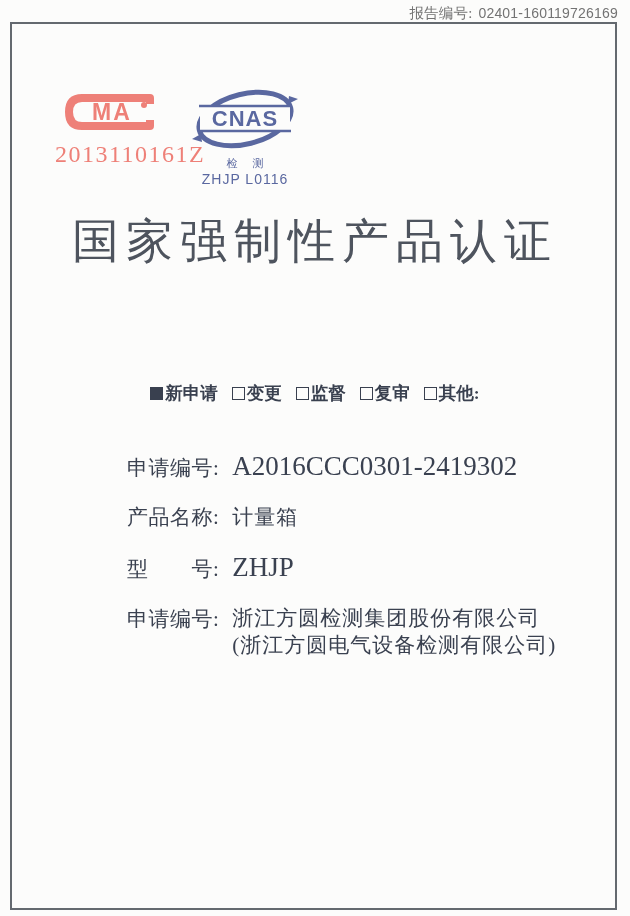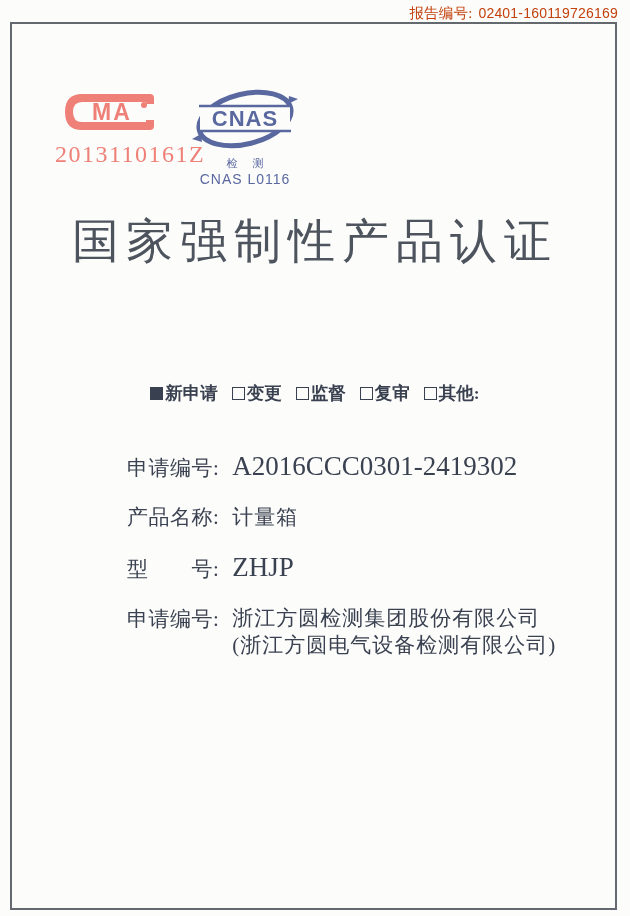--- a/index.html
+++ b/index.html
@@ -4,21 +4,21 @@
 <style>
   html,body { margin:0; padding:0; background:#e8e8e6; }
   .page {
     position:relative; width:630px; height:916px; margin:0 auto;
     background:#fcfcfb; overflow:hidden;
     font-family:"Liberation Serif","DejaVu Serif",serif;
     color:var(--ink,#3d4452);
   }
   .report-no {
     position:absolute; top:4px; right:12px;
-    font-size:14.5px; letter-spacing:0.2px; color:#c2410c;
+    font-size:14.5px; letter-spacing:0.2px; color:#737373;
     white-space:nowrap;
   }
   .report-no .val { margin-left:6px; font-family:"Liberation Sans","DejaVu Sans",sans-serif; font-size:14px; }
   .frame {
     position:absolute; left:10px; top:22px; width:603px; height:884px;
     border:2px solid var(--border,#64696f);
   }
   
   .cma-block { position:absolute; left:62px; top:91px; width:120px; }
   .cma-code {
@@ -99,21 +99,21 @@
         <ellipse cx="53" cy="31" rx="47" ry="25" fill="none" style="stroke:var(--cnas-blue,#5a68a0)" stroke-width="5"></ellipse>
       </g>
       <polygon points="97,8 106,11 96,16" style="fill:var(--cnas-blue,#5a68a0)"></polygon>
       <polygon points="9,46 0,51 10,54" style="fill:var(--cnas-blue,#5a68a0)"></polygon>
       <rect x="8" y="17" width="90" height="27" fill="#fcfcfb"></rect>
       <line x1="7" y1="18" x2="99" y2="18" style="stroke:var(--cnas-blue,#5a68a0)" stroke-width="2.6"></line>
       <line x1="7" y1="43" x2="99" y2="43" style="stroke:var(--cnas-blue,#5a68a0)" stroke-width="2.6"></line>
       <text x="53" y="38" text-anchor="middle" font-family="Liberation Sans, DejaVu Sans, sans-serif" font-size="22" font-weight="bold" letter-spacing="1" style="fill:var(--cnas-blue,#5a68a0)">CNAS</text>
     </svg>
     <div class="cnas-caption">检 测</div>
-    <div class="cnas-code">CNAS L0116</div>
+    <div class="cnas-code">ZHJP L0116</div>
   </div>
 
   <div class="title1">国家强制性产品认证</div>
 
   <div class="apptype">
     <span class="opt">
       <span class="cb checked"></span>
       <span>新申请</span>
     </span>
     <span class="opt">

